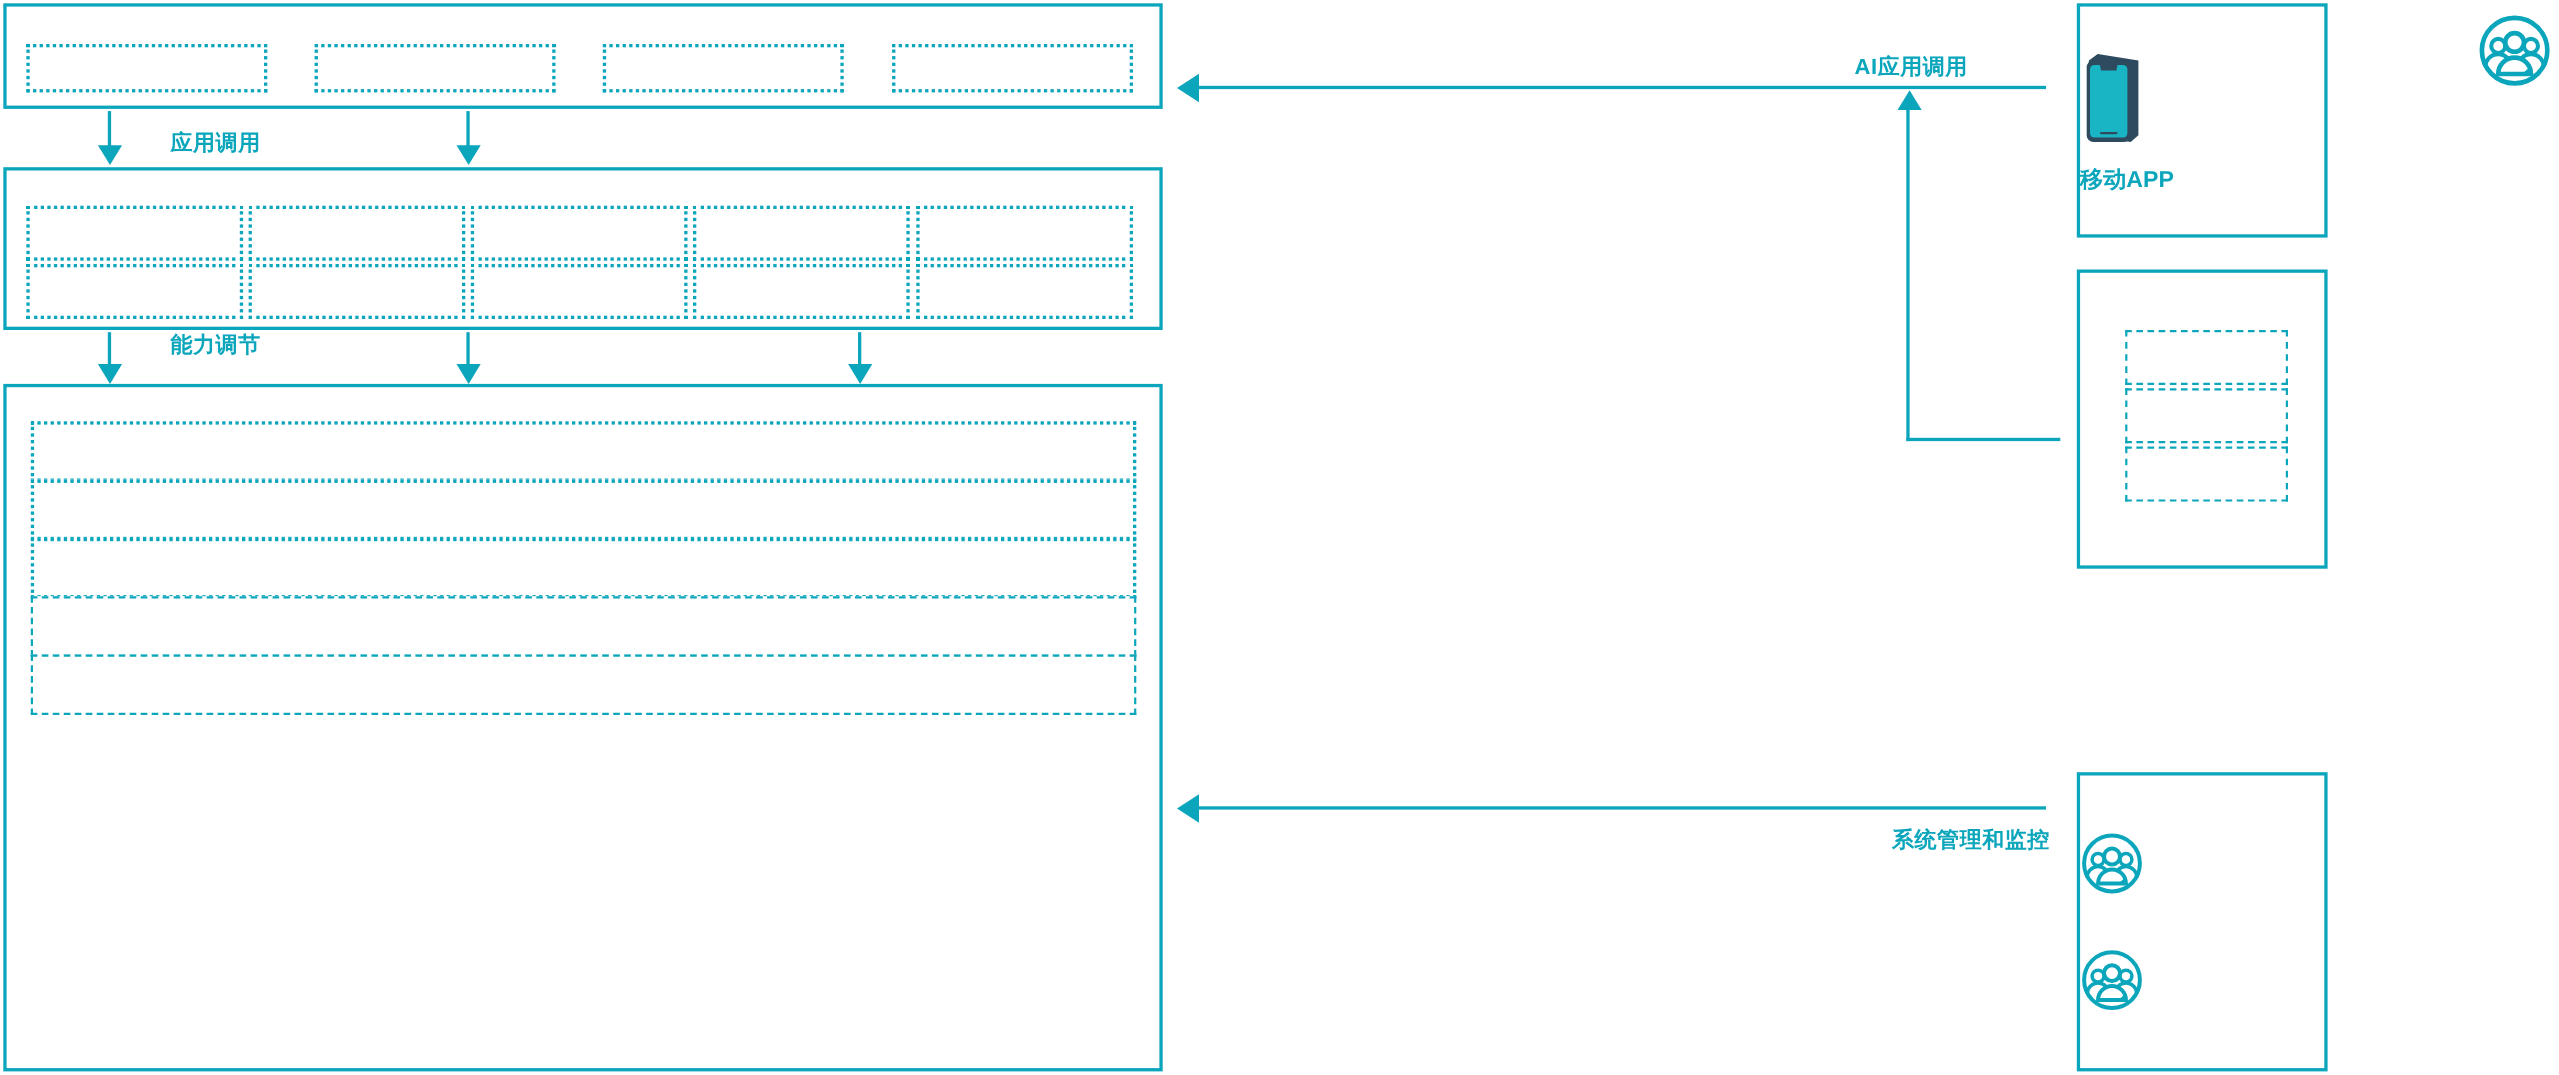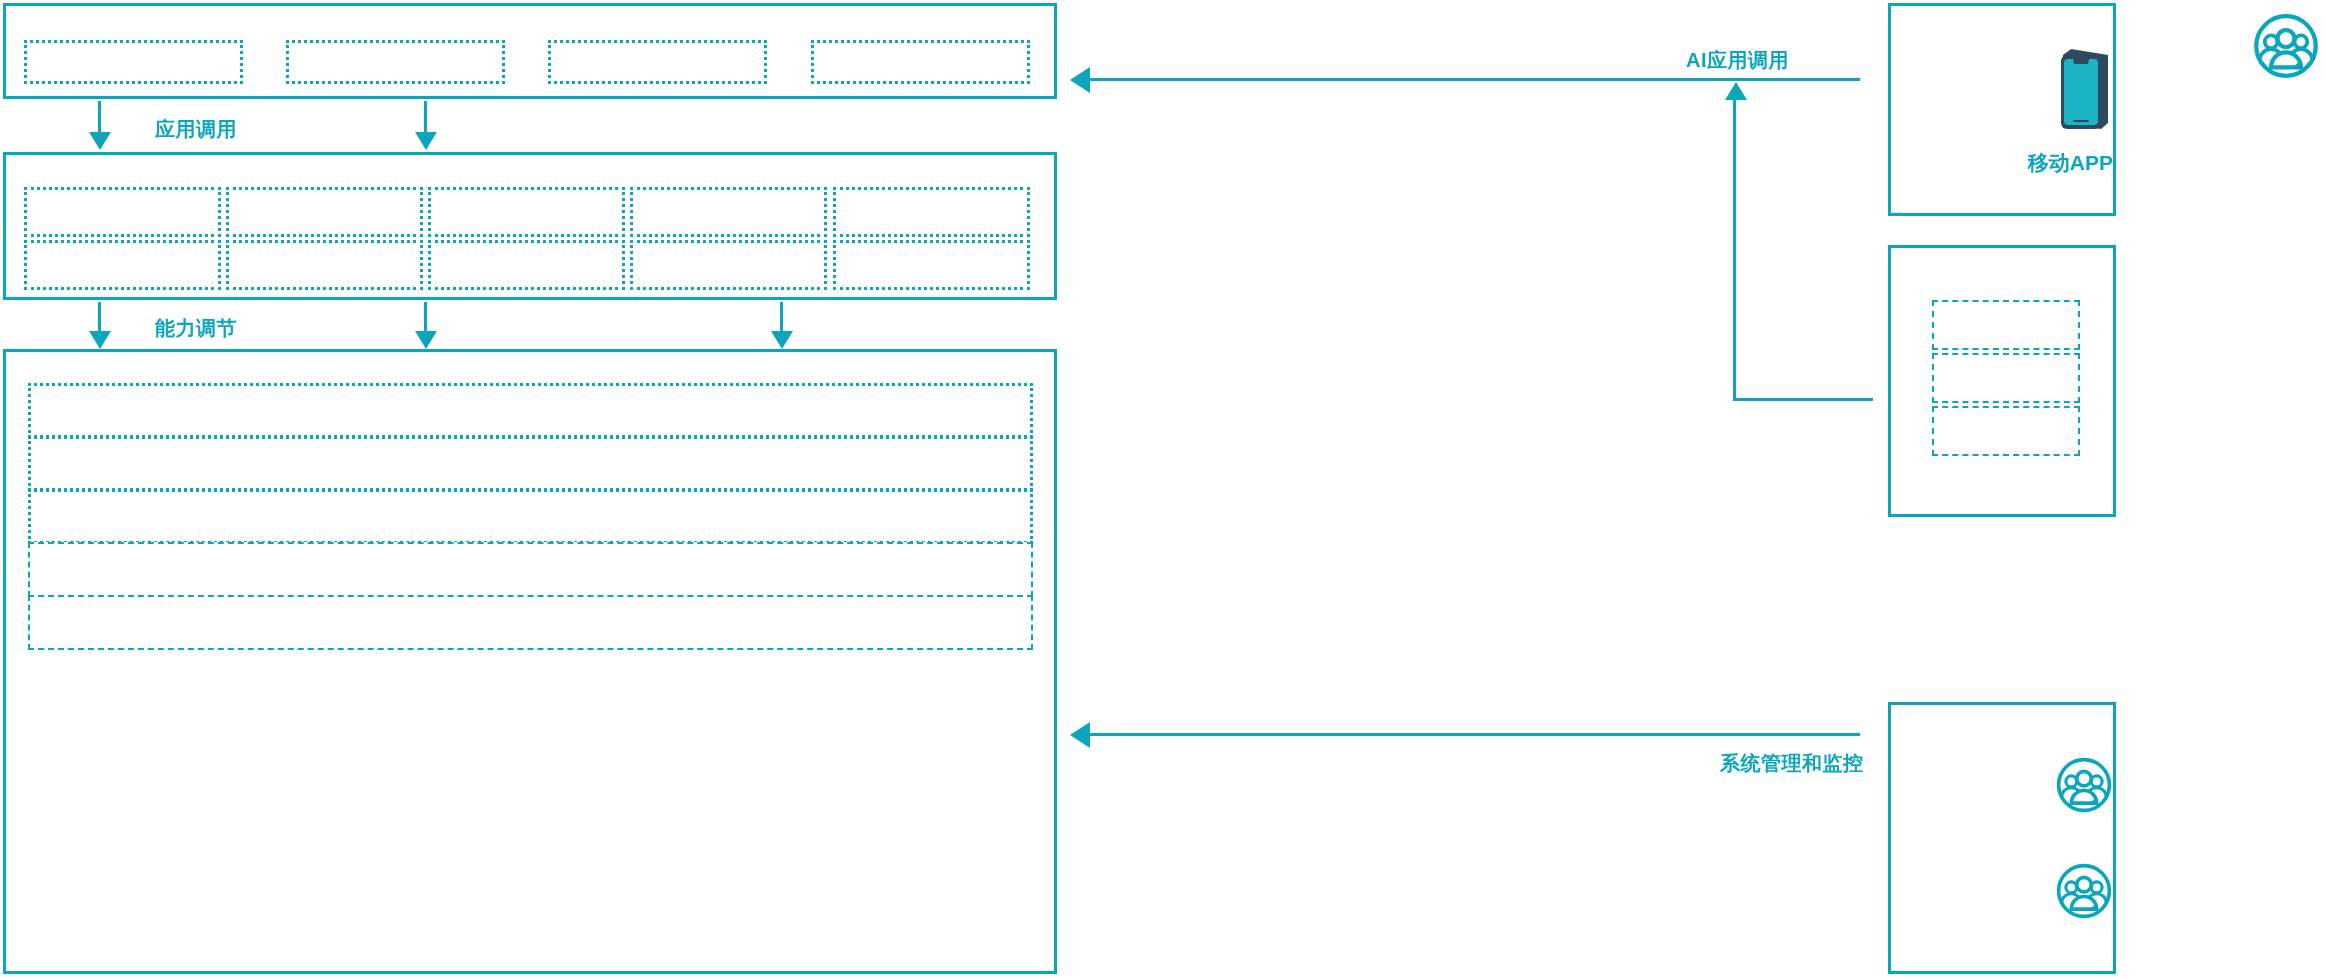--- a/index.html
+++ b/index.html
@@ -69,21 +69,21 @@
   }
 
   
   .actor-box{
     position:absolute;
     border:3px solid #0ba6bc;
     background:#ffffff;
     box-sizing:border-box;
     display:flex;
     flex-direction:column;
-    align-items:flex-end;
+    align-items:flex-start;
     justify-content:center;
   }
   .actor-caption{
     color:#0ba6bc;
     font-size:21px;
     font-weight:bold;
     margin-top:14px;
     font-family:"Liberation Sans","DejaVu Sans",sans-serif;
   }
   .icon-wrap{display:block;line-height:0;}
@@ -125,21 +125,21 @@
 
   <div class="arrow-line-v" style="left:98px;top:302px;height:33px;"></div>
   <div class="arrow-head-down" style="left:89px;top:331px;"></div>
 
   <div class="arrow-line-v" style="left:424px;top:302px;height:33px;"></div>
   <div class="arrow-head-down" style="left:415px;top:331px;"></div>
 
   <div class="arrow-line-v" style="left:780px;top:302px;height:33px;"></div>
   <div class="arrow-head-down" style="left:771px;top:331px;"></div>
 
-  <div class="label" style="left:155px;top:315px;">能力调节</div>
+  <div class="label" style="left:155px;top:300px;">能力调节</div>
 
   <div class="panel" style="left:3px;top:349px;width:1054px;height:625px;">
   </div>
   <div class="cell dense" style="left:28px;top:383px;width:1005px;height:55px;"></div>
   <div class="cell dense" style="left:28px;top:436px;width:1005px;height:55px;"></div>
   <div class="cell dense" style="left:28px;top:489px;width:1005px;height:55px;"></div>
   <div class="cell fine" style="left:28px;top:542px;width:1005px;height:55px;"></div>
   <div class="cell fine" style="left:28px;top:595px;width:1005px;height:55px;"></div>
 
   <div class="arrow-line-h" style="left:1090px;top:78px;width:770px;"></div>

